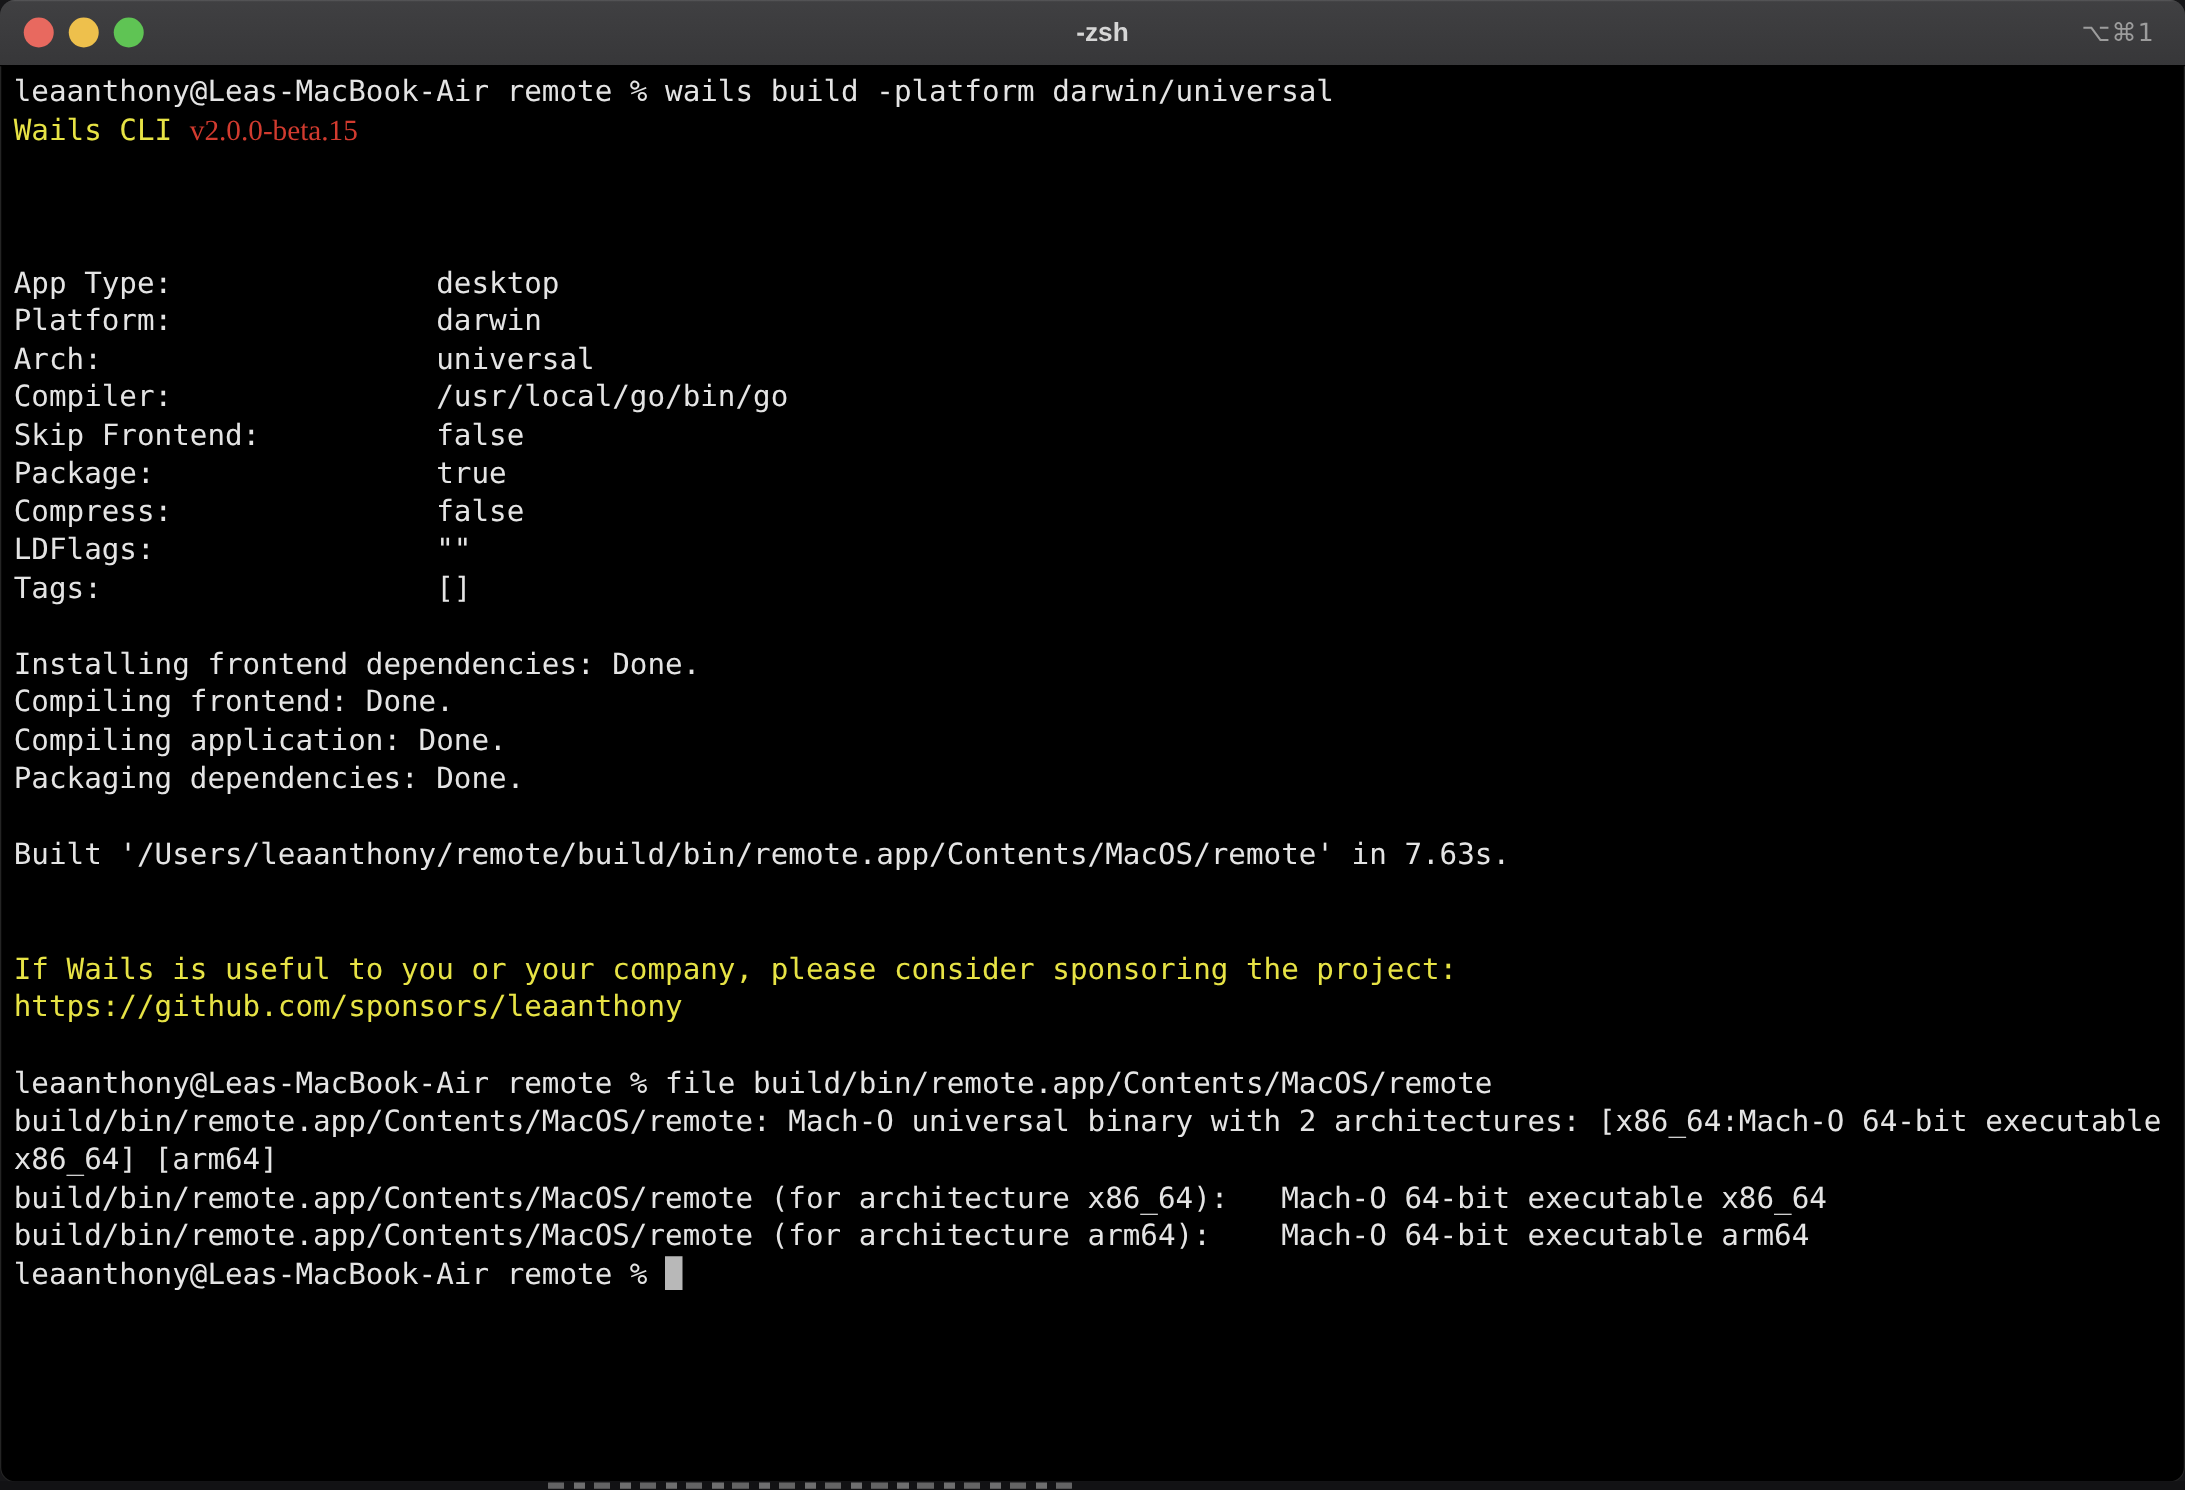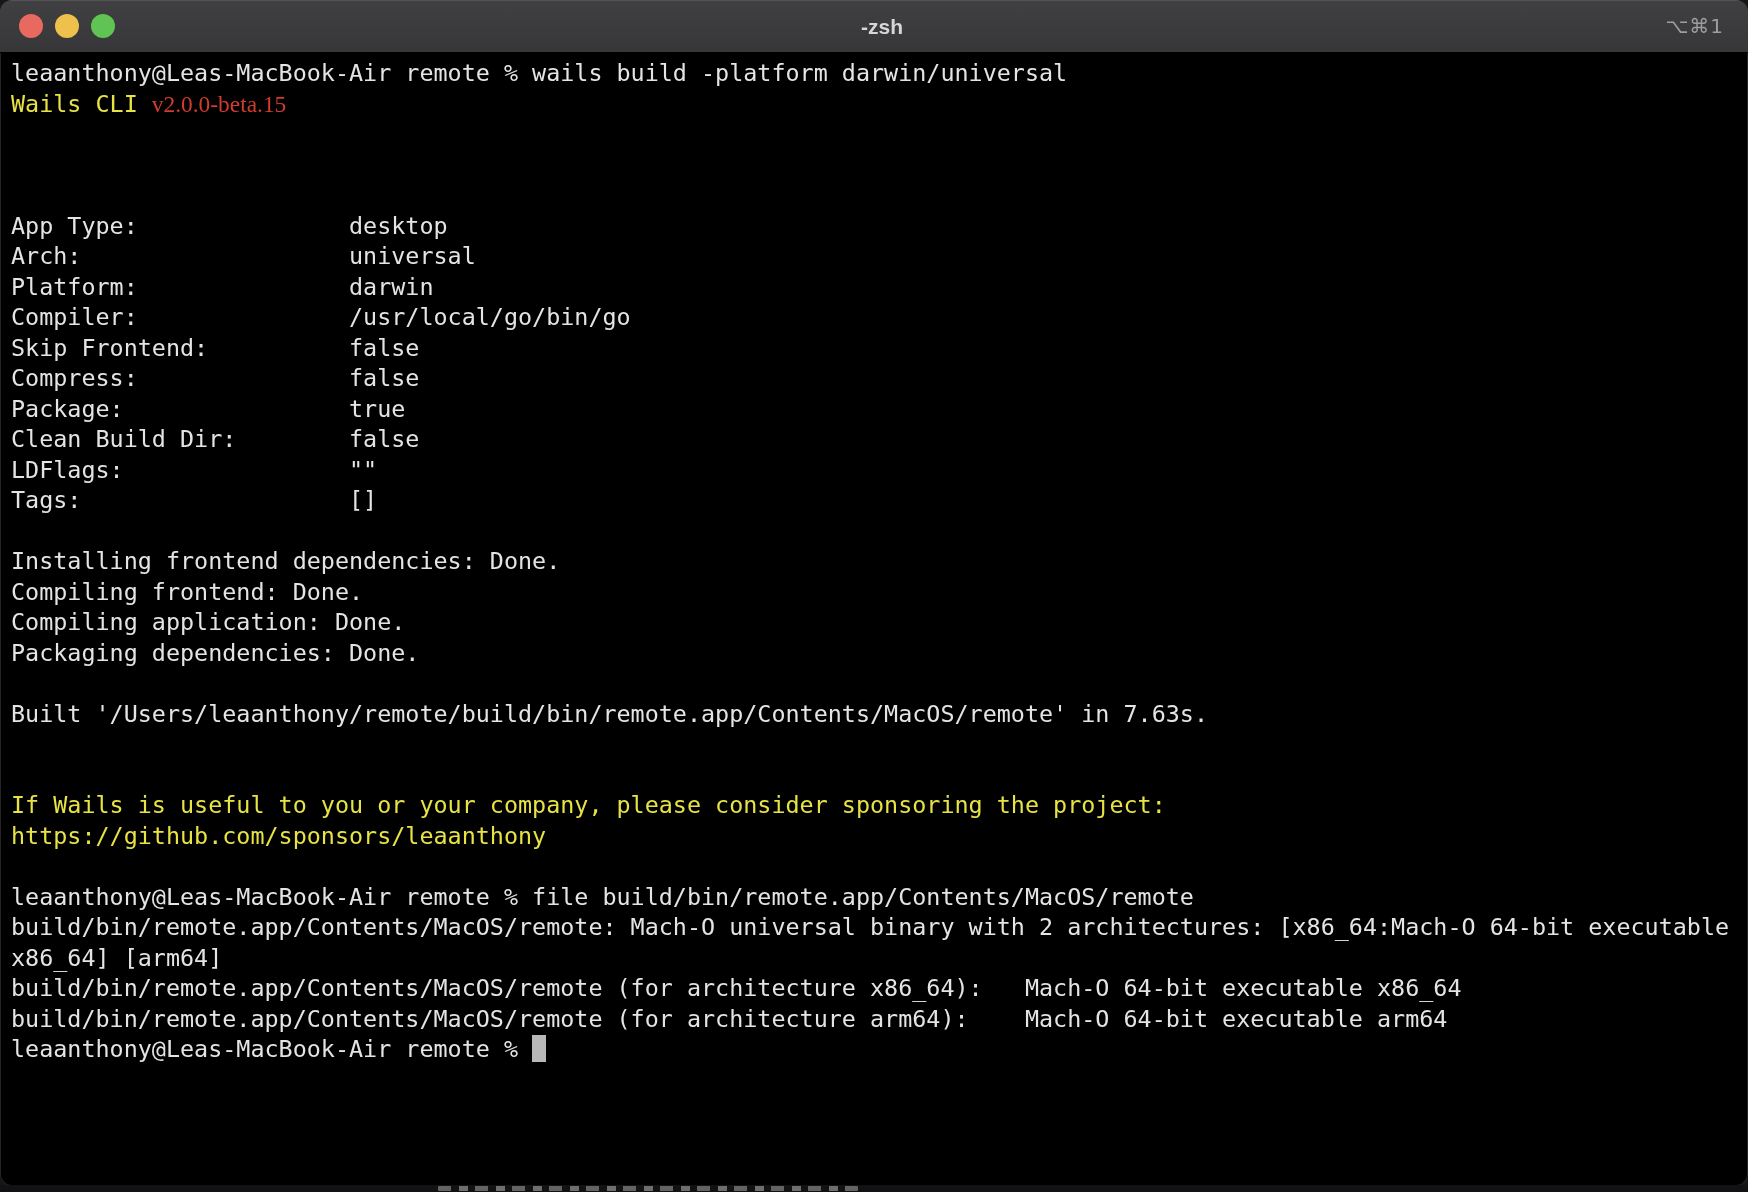--- a/index.html
+++ b/index.html
@@ -118,27 +118,26 @@
     <div class="window-title">-zsh</div>
     <div class="shortcut-badge">⌥⌘1</div>
   </div>
   <div class="terminal-body">
       <div class="line"><span class="seg-fg">leaanthony@Leas-MacBook-Air remote % wails build -platform darwin/universal</span></div>
       <div class="line"><span class="seg-yellow">Wails CLI </span><span class="seg-red">v2.0.0-beta.15</span></div>
       <div class="line"></div>
       <div class="line"></div>
       <div class="line"></div>
       <div class="line"><span class="seg-fg">App Type:               desktop</span></div>
+      <div class="line"><span class="seg-fg">Platform:               darwin</span></div>
       <div class="line"><span class="seg-fg">Arch:                   universal</span></div>
-      <div class="line"><span class="seg-fg">Platform:               darwin</span></div>
       <div class="line"><span class="seg-fg">Compiler:               /usr/local/go/bin/go</span></div>
       <div class="line"><span class="seg-fg">Skip Frontend:          false</span></div>
+      <div class="line"><span class="seg-fg">Package:                true</span></div>
       <div class="line"><span class="seg-fg">Compress:               false</span></div>
-      <div class="line"><span class="seg-fg">Package:                true</span></div>
-      <div class="line"><span class="seg-fg">Clean Build Dir:        false</span></div>
       <div class="line"><span class="seg-fg">LDFlags:                ""</span></div>
       <div class="line"><span class="seg-fg">Tags:                   []</span></div>
       <div class="line"></div>
       <div class="line"><span class="seg-fg">Installing frontend dependencies: Done.</span></div>
       <div class="line"><span class="seg-fg">Compiling frontend: Done.</span></div>
       <div class="line"><span class="seg-fg">Compiling application: Done.</span></div>
       <div class="line"><span class="seg-fg">Packaging dependencies: Done.</span></div>
       <div class="line"></div>
       <div class="line"><span class="seg-fg">Built '/Users/leaanthony/remote/build/bin/remote.app/Contents/MacOS/remote' in 7.63s.</span></div>
       <div class="line"></div>

